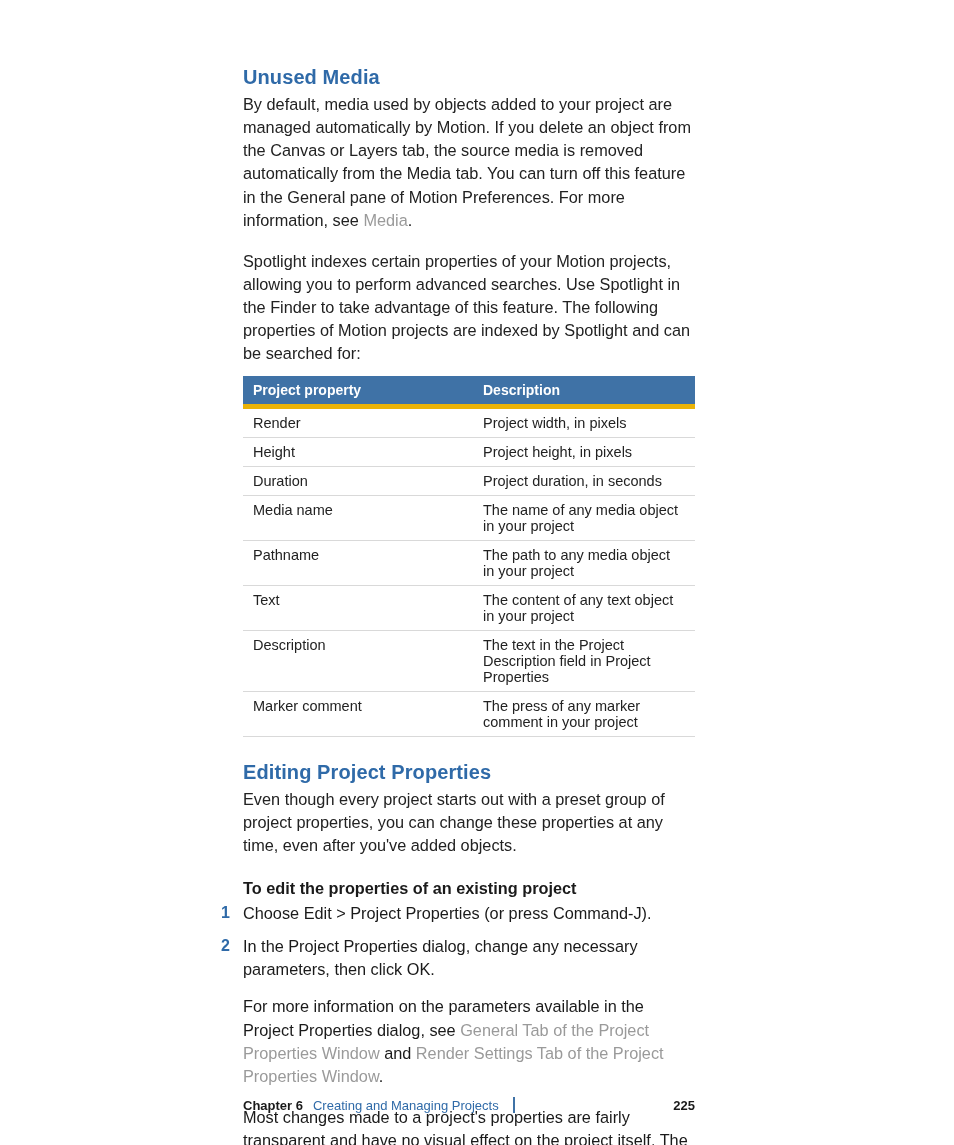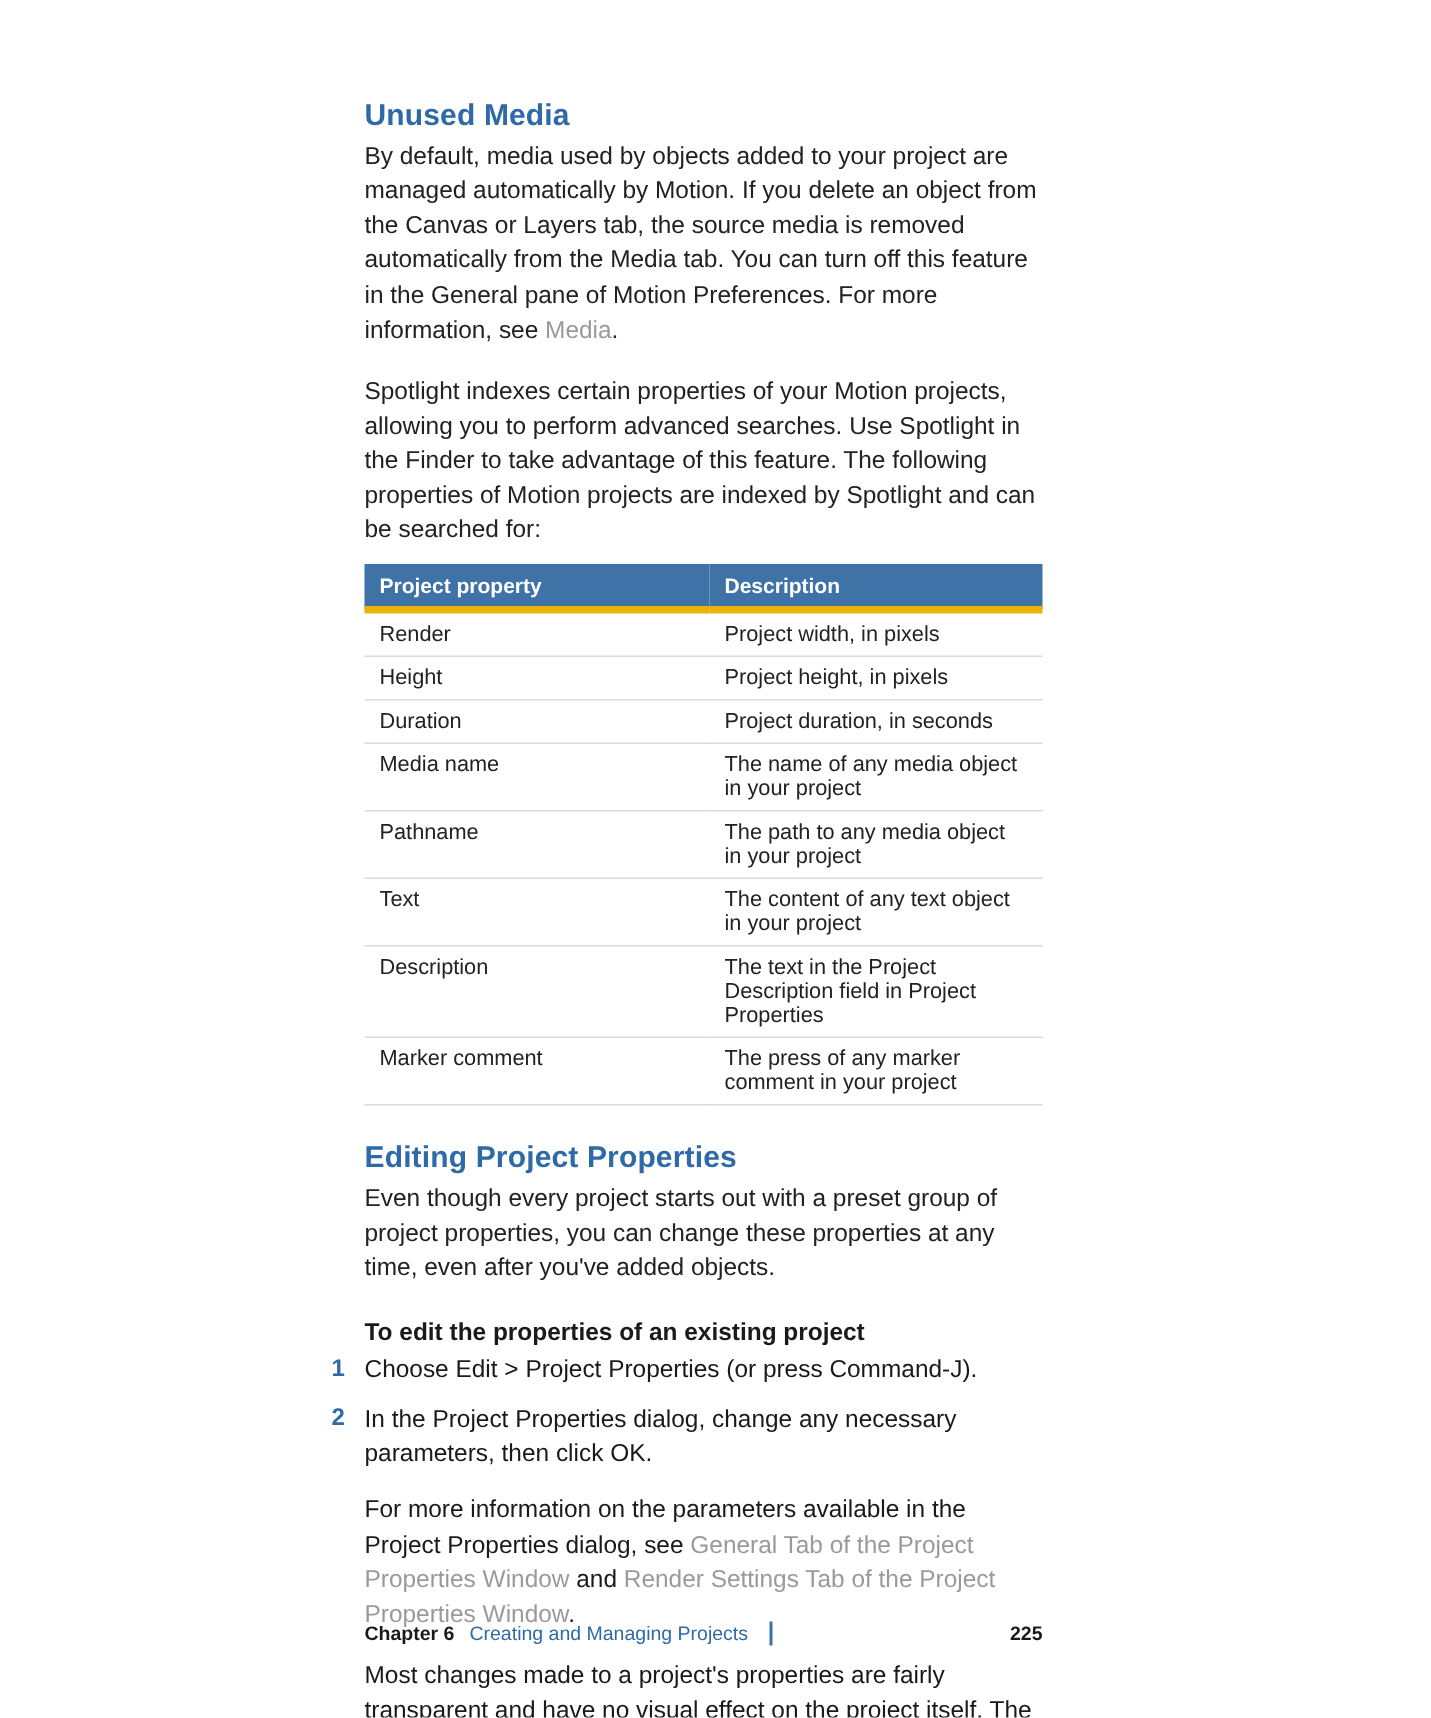--- a/index.html
+++ b/index.html
@@ -91,23 +91,23 @@
   }
   .para-after {
     font-size: 16.3px;
     line-height: 1.42;
     margin: 14px 0 0 0;
   }
   .footer {
     position: absolute;
     left: 243px;
     right: 75px;
-    bottom: 48px;
+    bottom: 32px;
     display: flex;
-    align-items: flex-start;
+    align-items: center;
     font-size: 13px;
   }
   .footer .chapter-label {
     font-weight: 700;
     color: #1a1a1a;
   }
   .footer .chapter-title {
     color: #2f6aa8;
     margin-left: 10px;
   }

